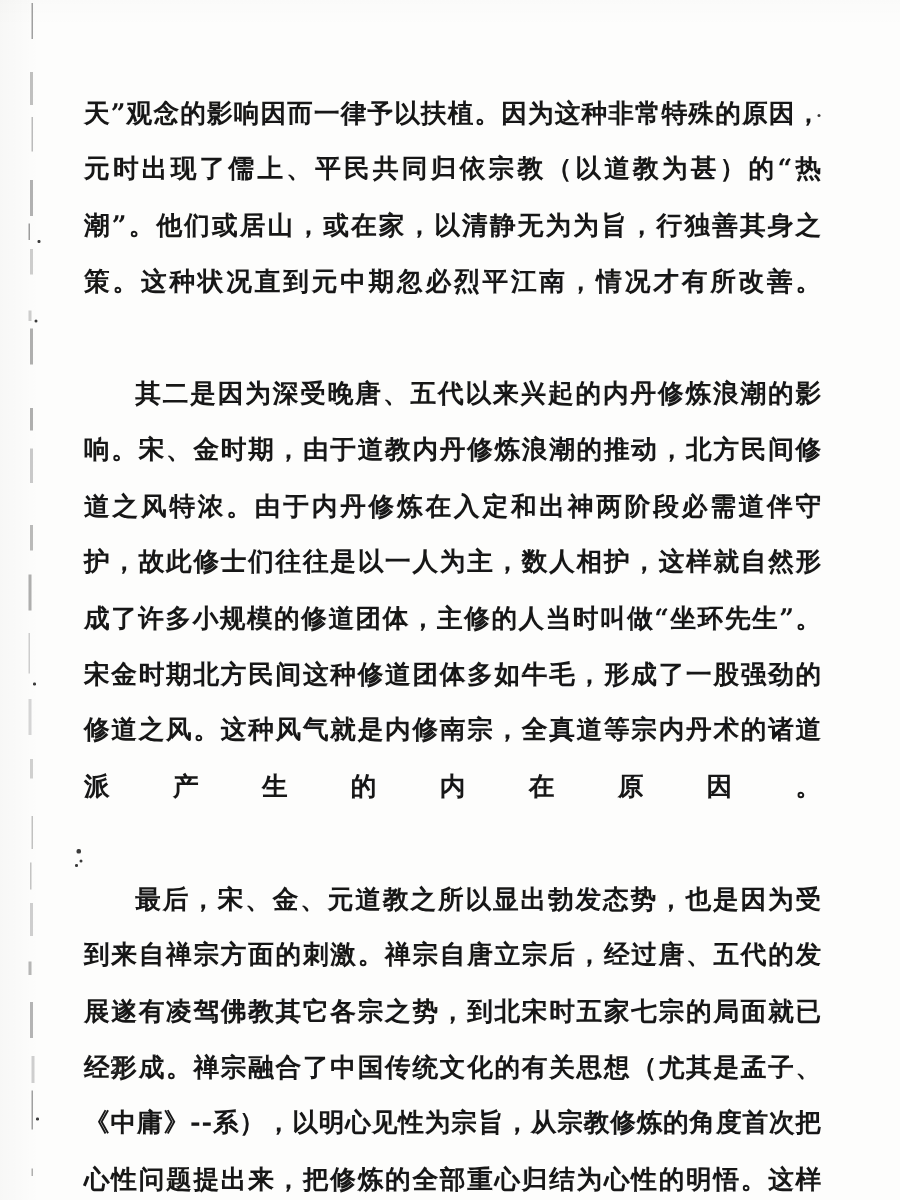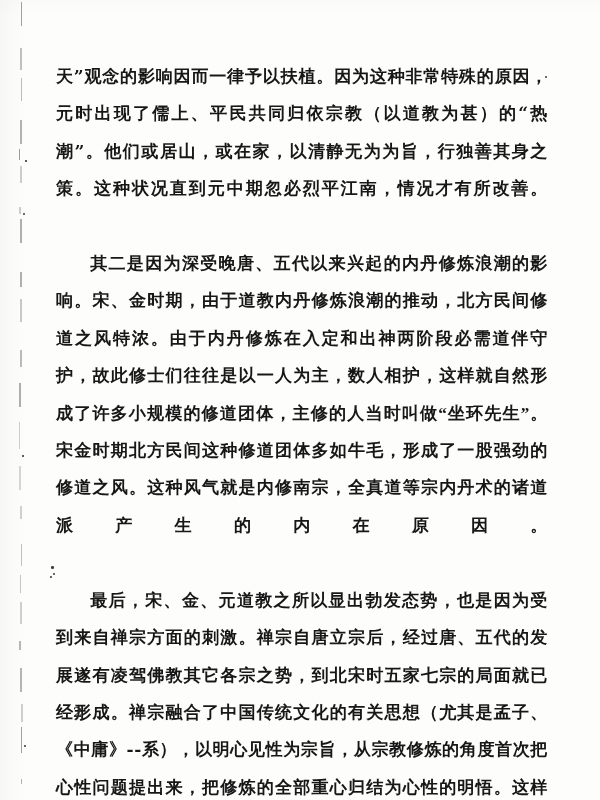--- a/index.html
+++ b/index.html
@@ -123,21 +123,21 @@
       <i style="top: 601.9px; height: 22.2px; left: 0.9px; opacity: 0.44; width: 2px;"></i>
       <i style="top: 640.6px; height: 9.8px; left: 0.4px; opacity: 0.68; width: 2px;"></i>
       <i style="top: 668.1px; height: 23.7px; left: 1.4px; opacity: 0.7; width: 1.2px;"></i>
       <i style="top: 703.8px; height: 18.2px; left: 1.5px; opacity: 0.44; width: 2px;"></i>
       <i style="top: 727.2px; height: 25.6px; left: 1.6px; opacity: 0.89; width: 1.2px;"></i>
       <i style="top: 778.5px; height: 5.1px; left: 1.5px; opacity: 0.75; width: 1.2px;"></i>
     </div>
 
   <div id="text-block">
     <p class="para" style="text-indent: 0px;">天”观念的影响因而一律予以扶植。因为这种非常特殊的原因，元时出现了儒上、平民共同归依宗教（以道教为甚）的“热潮”。他们或居山，或在家，以清静无为为旨，行独善其身之策。这种状况直到元中期忽必烈平江南，情况才有所改善。</p>
-    <p class="para indent" style="text-indent: 2em; font-family: Liberation Serif, serif;">其二是因为深受晚唐、五代以来兴起的内丹修炼浪潮的影响。宋、金时期，由于道教内丹修炼浪潮的推动，北方民间修道之风特浓。由于内丹修炼在入定和出神两阶段必需道伴守护，故此修士们往往是以一人为主，数人相护，这样就自然形成了许多小规模的修道团体，主修的人当时叫做“坐环先生”。宋金时期北方民间这种修道团体多如牛毛，形成了一股强劲的修道之风。这种风气就是内修南宗，全真道等宗内丹术的诸道派产生的内在原因。</p>
+    <p class="para indent" style="text-indent: 2em;">其二是因为深受晚唐、五代以来兴起的内丹修炼浪潮的影响。宋、金时期，由于道教内丹修炼浪潮的推动，北方民间修道之风特浓。由于内丹修炼在入定和出神两阶段必需道伴守护，故此修士们往往是以一人为主，数人相护，这样就自然形成了许多小规模的修道团体，主修的人当时叫做“坐环先生”。宋金时期北方民间这种修道团体多如牛毛，形成了一股强劲的修道之风。这种风气就是内修南宗，全真道等宗内丹术的诸道派产生的内在原因。</p>
     <p class="para indent" style="text-indent: 2em;">最后，宋、金、元道教之所以显出勃发态势，也是因为受到来自禅宗方面的刺激。禅宗自唐立宗后，经过唐、五代的发展遂有凌驾佛教其它各宗之势，到北宋时五家七宗的局面就已经形成。禅宗融合了中国传统文化的有关思想（尤其是孟子、《中庸》--系），以明心见性为宗旨，从宗教修炼的角度首次把心性问题提出来，把修炼的全部重心归结为心性的明悟。这样就使心性问题凸现出来，成为后来儒、佛、道二家共同讨论的时代大课题。</p>
 
   </div>
 
   <div class="page-number">2</div>
 
   <div class="speck" style="left:51px;  top:566px; width:2.5px; height:2.5px;"></div>
   <div class="speck" style="left:53px;  top:573px; width:2px;   height:2px;"></div>
   <div class="speck" style="left:50px;  top:576px; width:1.8px; height:1.8px;"></div>
   <div class="speck" style="left:545px; top:76px;  width:2px;   height:2px;"></div>

